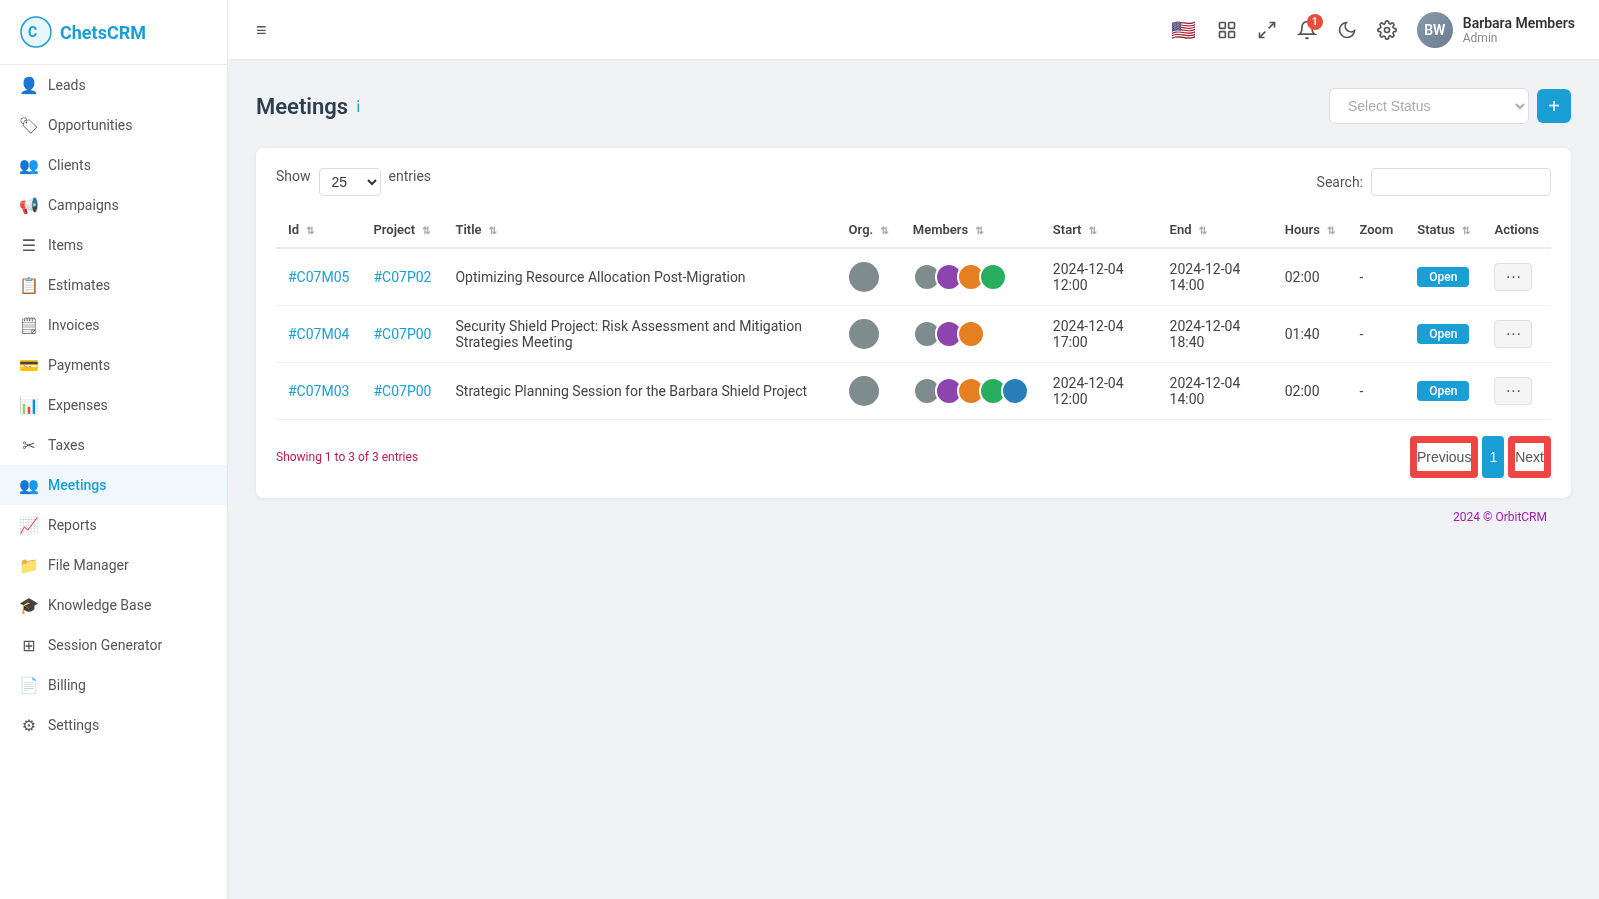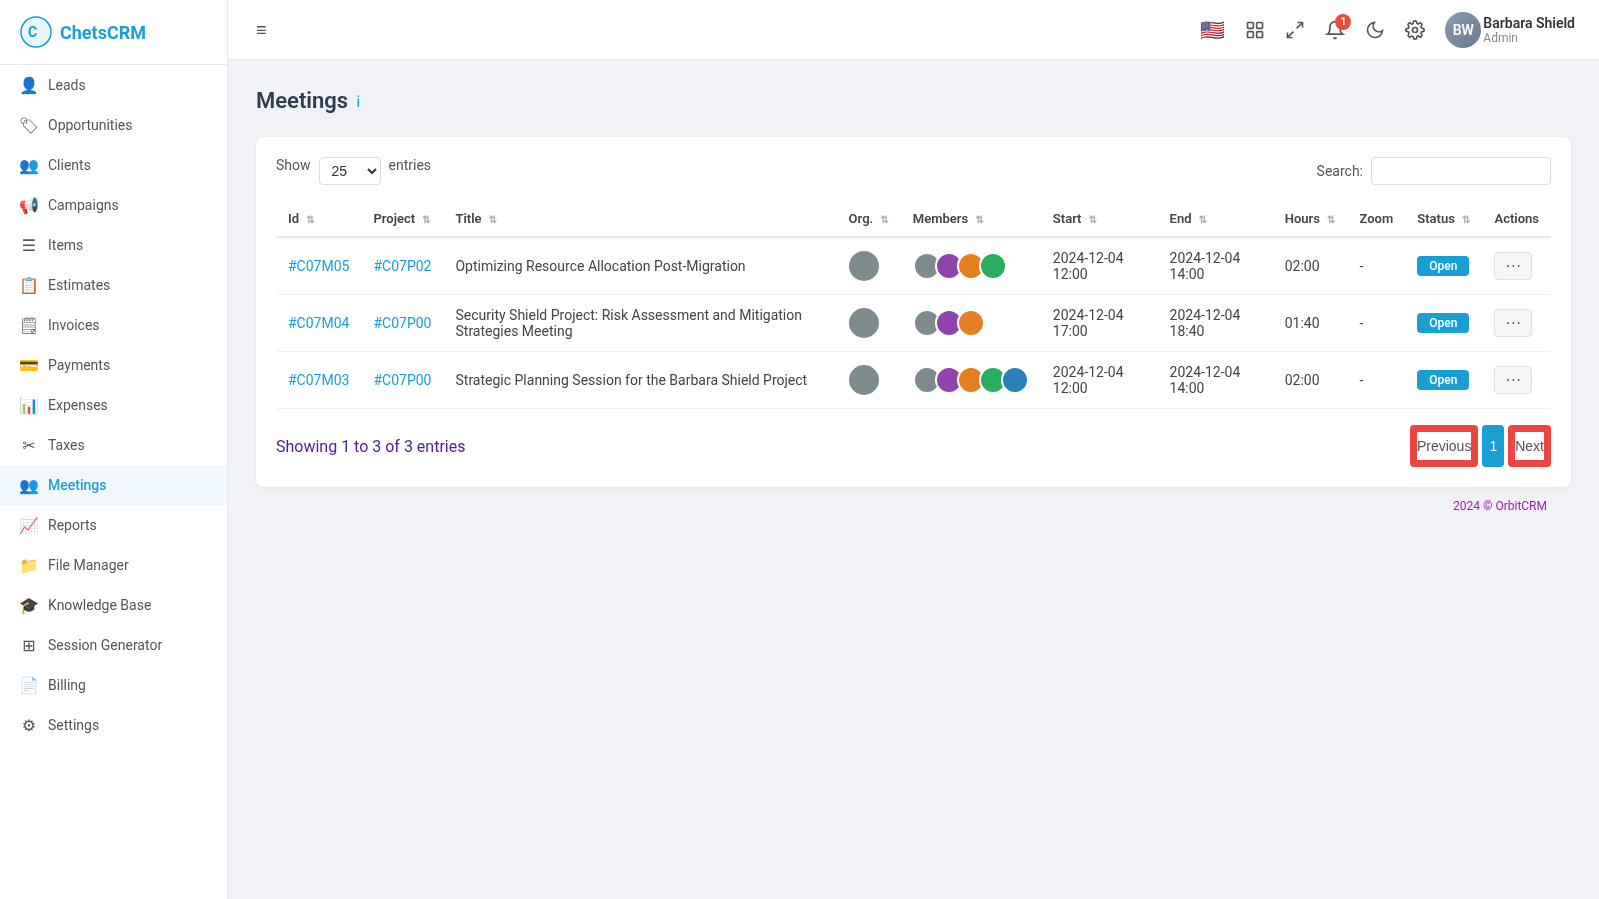--- a/index.html
+++ b/index.html
@@ -17,21 +17,21 @@
     
     .main { flex: 1; display: flex; flex-direction: column; overflow: hidden; }
 
     
     .header { background: #fff; border-bottom: 1px solid #e8e8e8; padding: 0 24px; height: 60px; display: flex; align-items: center; justify-content: space-between; flex-shrink: 0; }
     .header-left { display: flex; align-items: center; gap: 16px; }
     .hamburger { cursor: pointer; font-size: 18px; color: #555; padding: 4px; }
     .header-right { display: flex; align-items: center; gap: 20px; }
     .header-icon { cursor: pointer; color: #555; font-size: 18px; display: flex; align-items: center; position: relative; }
     .notif-badge { position: absolute; top: -6px; right: -6px; background: #e74c3c; color: white; border-radius: 50%; width: 16px; height: 16px; font-size: 10px; display: flex; align-items: center; justify-content: center; font-weight: 700; }
-    .user-info { display: flex; align-items: center; gap: 2px; cursor: pointer; }
+    .user-info { display: flex; align-items: center; gap: 10px; cursor: pointer; }
     .avatar { width: 36px; height: 36px; border-radius: 50%; background: #ccc; overflow: hidden; display: flex; align-items: center; justify-content: center; }
     .avatar-img { width: 100%; height: 100%; object-fit: cover; background: linear-gradient(135deg, #8a9bb0, #6b7a8d); display: flex; align-items: center; justify-content: center; color: white; font-size: 14px; font-weight: 600; }
     .user-name { font-weight: 600; font-size: 14px; color: #333; }
     .user-role { font-size: 12px; color: #888; }
     .flag-icon { font-size: 20px; }
 
     
     .content { flex: 1; overflow-y: auto; padding: 28px; }
 
     
@@ -63,21 +63,21 @@
     .link-blue { color: #1a9fd4; text-decoration: none; cursor: pointer; }
     .members-group { display: flex; align-items: center; }
     .member-avatar { width: 28px; height: 28px; border-radius: 50%; background: linear-gradient(135deg, #8a9bb0, #6b7a8d); border: 2px solid #fff; margin-left: -6px; display: flex; align-items: center; justify-content: center; color: white; font-size: 10px; font-weight: 600; overflow: hidden; }
     .member-avatar:first-child { margin-left: 0; }
     .org-avatar { width: 30px; height: 30px; border-radius: 50%; background: linear-gradient(135deg, #8a9bb0, #6b7a8d); display: flex; align-items: center; justify-content: center; color: white; font-size: 11px; }
     .status-badge { background: #1a9fd4; color: white; padding: 3px 12px; border-radius: 4px; font-size: 12px; font-weight: 500; display: inline-block; }
     .action-btn { background: #f5f5f5; border: 1px solid #e0e0e0; border-radius: 4px; padding: 4px 10px; cursor: pointer; color: #555; font-size: 16px; display: flex; align-items: center; justify-content: center; }
 
     
     .pagination-area { display: flex; align-items: center; justify-content: space-between; margin-top: 16px; }
-    .showing-info { font-size: 16px; color: #4c1d95; }
+    .showing-info { font-size: 12px; color: #be185d; }
     .pagination { display: flex; align-items: center; gap: 4px; }
     .page-btn { padding: 6px 0; border: 7px solid #ef4444; border-radius: 4px; background: #fff; color: #555; cursor: pointer; font-size: 14px; }
     .page-btn.active { background: #1a9fd4; color: white; border-color: #1a9fd4; }
     .page-btn:disabled { color: #bbb; cursor: default; }
 
     
     .footer { text-align: right; padding: 12px 24px; font-size: 12px; color: #a21caf; }
   </style>
 </head>
 <body>
@@ -203,33 +203,42 @@
         <svg width="20" height="20" viewBox="0 0 24 24" fill="none" stroke="#555" stroke-width="2">
           <circle cx="12" cy="12" r="3"></circle>
           <path d="M19.4 15a1.65 1.65 0 0 0 .33 1.82l.06.06a2 2 0 0 1-2.83 2.83l-.06-.06a1.65 1.65 0 0 0-1.82-.33 1.65 1.65 0 0 0-1 1.51V21a2 2 0 0 1-4 0v-.09A1.65 1.65 0 0 0 9 19.4a1.65 1.65 0 0 0-1.82.33l-.06.06a2 2 0 0 1-2.83-2.83l.06-.06A1.65 1.65 0 0 0 4.68 15a1.65 1.65 0 0 0-1.51-1H3a2 2 0 0 1 0-4h.09A1.65 1.65 0 0 0 4.6 9a1.65 1.65 0 0 0-.33-1.82l-.06-.06a2 2 0 0 1 2.83-2.83l.06.06A1.65 1.65 0 0 0 9 4.68a1.65 1.65 0 0 0 1-1.51V3a2 2 0 0 1 4 0v.09a1.65 1.65 0 0 0 1 1.51 1.65 1.65 0 0 0 1.82-.33l.06-.06a2 2 0 0 1 2.83 2.83l-.06.06A1.65 1.65 0 0 0 19.4 9a1.65 1.65 0 0 0 1.51 1H21a2 2 0 0 1 0 4h-.09a1.65 1.65 0 0 0-1.51 1z"></path>
         </svg>
       </span>
       <div class="user-info">
         <div class="avatar">
           <div class="avatar-img">BW</div>
         </div>
         <div>
-          <div class="user-name">Barbara Shield</div>
+          <div class="user-name">Barbara Members</div>
           <div class="user-role">Admin</div>
         </div>
       </div>
     </div>
   </header>
 
   <div class="content">
 
     <div class="page-header">
       <div class="page-title-group">
         <h1 class="page-title">Meetings</h1>
         <span class="info-icon">ℹ</span>
+      </div>
+      <div class="page-header-actions">
+        <select class="status-select">
+          <option value="">Select Status</option>
+          <option>Open</option>
+          <option>Closed</option>
+          <option>Pending</option>
+        </select>
+        <button class="btn-add">+</button>
       </div>
     </div>
 
     <div class="table-container">
 
       <div class="table-controls">
         <div class="show-entries">
           <span>Show</span>
           <select class="entries-select">
             <option>25</option>

